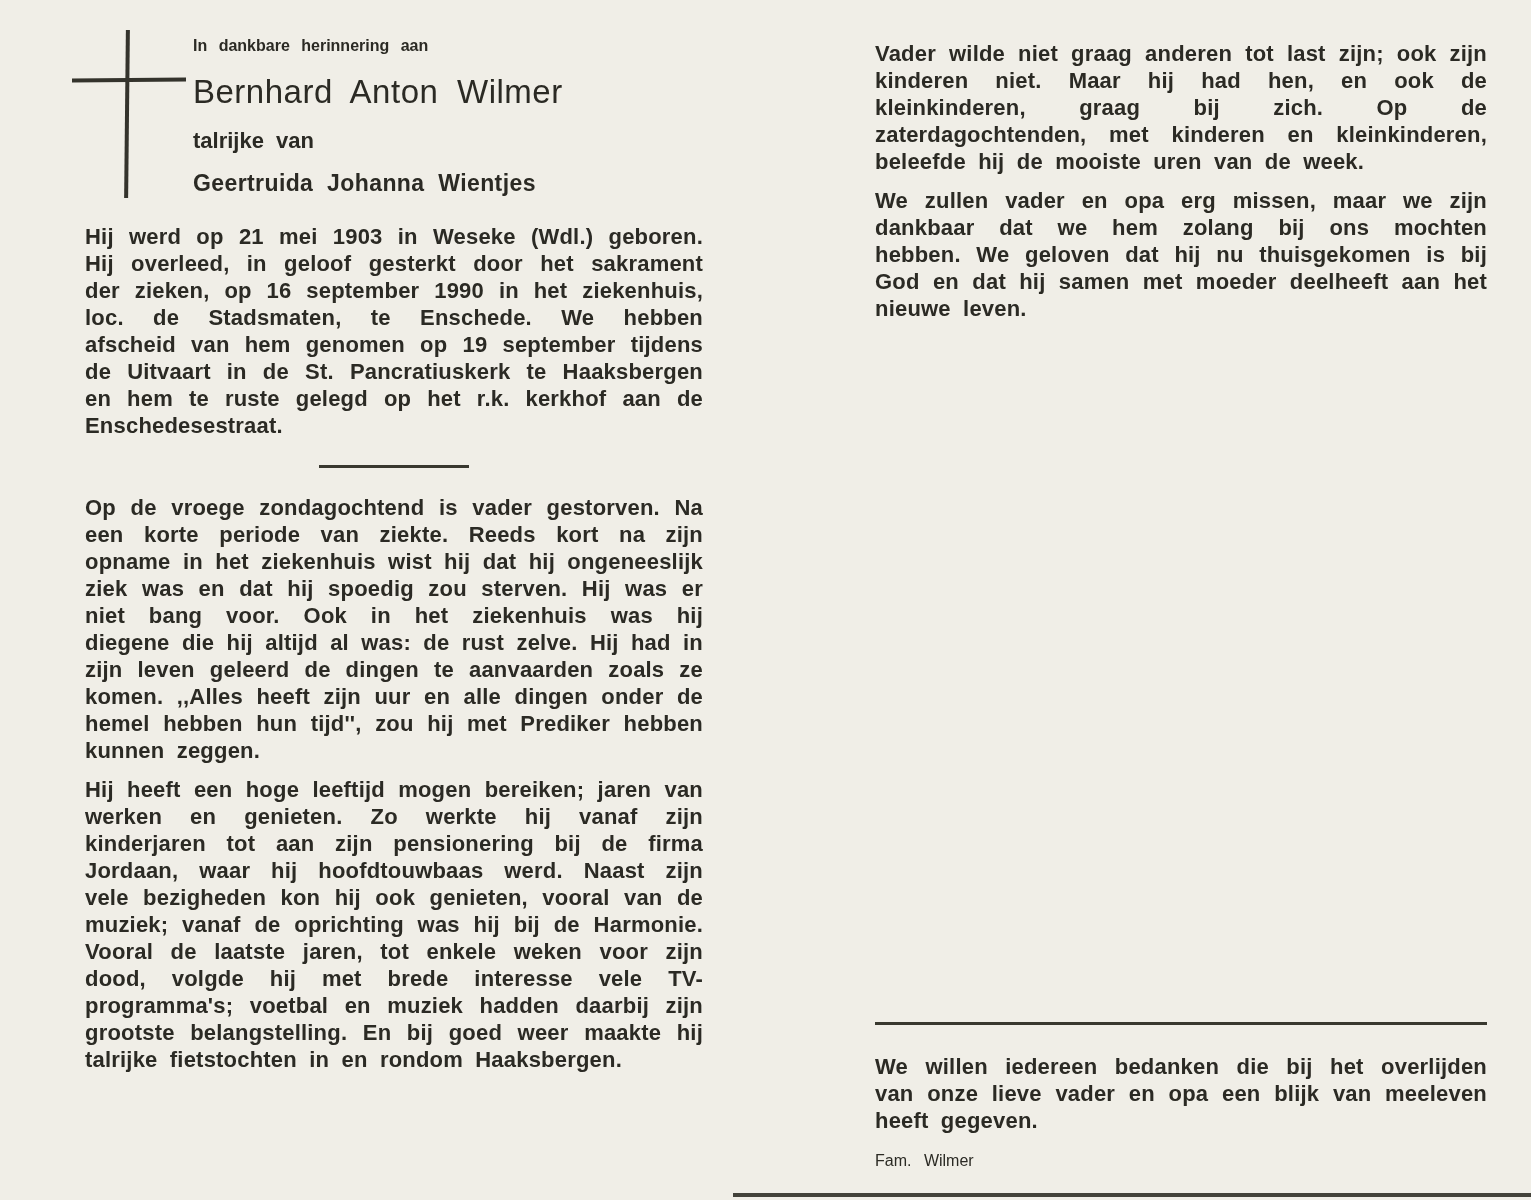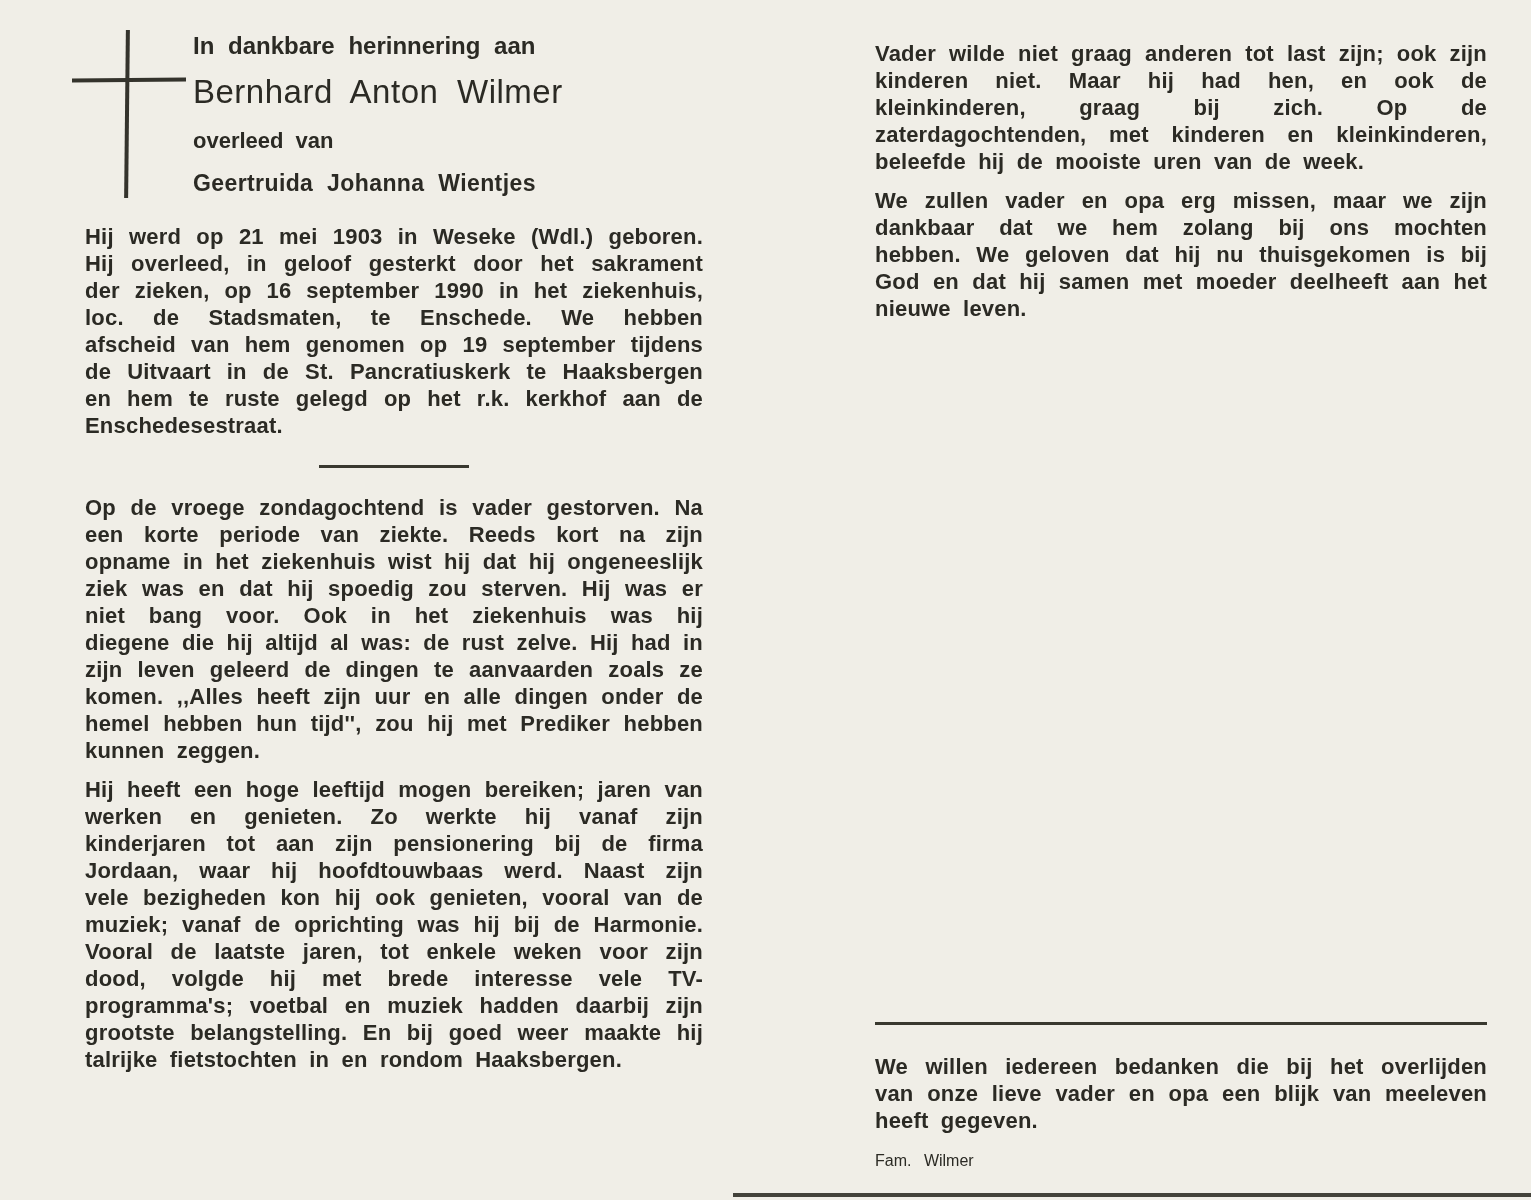--- a/index.html
+++ b/index.html
@@ -51,21 +51,21 @@
     top: 25px;
   }
   .col.left  { left: 85px;  width: 618px; }
   .col.right { left: 875px; width: 612px; top: 40px; }
 
   .header {
     margin-left: 108px;
     margin-bottom: 26px;
   }
   .intro {
-    font-size: 24px;
+    font-size: 16px;
     line-height: 30px;
     font-weight: bold;
     word-spacing: 7px;
     margin: 6px 0 12px 0;
   }
   .name {
     font-size: 33px;
     line-height: 38px;
     font-weight: normal;
     word-spacing: 9px;
@@ -143,21 +143,21 @@
 
   <div class="cross">
     <div class="v"></div>
     <div class="h"></div>
   </div>
 
   <div class="col left">
     <div class="header">
       <p class="intro">In dankbare herinnering aan</p>
       <h1 class="name">Bernhard Anton Wilmer</h1>
-      <p class="relation">overleed van</p>
+      <p class="relation">talrijke van</p>
       <p class="spouse">Geertruida Johanna Wientjes</p>
     </div>
 
     <p class="body">Hij werd op 21 mei 1903 in Weseke (Wdl.) geboren. Hij overleed, in geloof gesterkt door het sakrament der zieken, op 16 september 1990 in het ziekenhuis, loc. de Stadsmaten, te Enschede. We hebben afscheid van hem genomen op 19 september tijdens de Uitvaart in de St. Pancratiuskerk te Haaksbergen en hem te ruste gelegd op het r.k. kerkhof aan de Enschedesestraat.</p>
 
     <div class="divider-short"></div>
 
     <p class="body">Op de vroege zondagochtend is vader gestorven. Na een korte periode van ziekte. Reeds kort na zijn opname in het ziekenhuis wist hij dat hij ongeneeslijk ziek was en dat hij spoedig zou sterven. Hij was er niet bang voor. Ook in het ziekenhuis was hij diegene die hij altijd al was: de rust zelve. Hij had in zijn leven geleerd de dingen te aanvaarden zoals ze komen. ,,Alles heeft zijn uur en alle dingen onder de hemel hebben hun tijd'', zou hij met Prediker hebben kunnen zeggen.</p>
     <p class="body">Hij heeft een hoge leeftijd mogen bereiken; jaren van werken en genieten. Zo werkte hij vanaf zijn kinderjaren tot aan zijn pensionering bij de firma Jordaan, waar hij hoofdtouwbaas werd. Naast zijn vele bezigheden kon hij ook genieten, vooral van de muziek; vanaf de oprichting was hij bij de Harmonie. Vooral de laatste jaren, tot enkele weken voor zijn dood, volgde hij met brede interesse vele TV-programma's; voetbal en muziek hadden daarbij zijn grootste belangstelling. En bij goed weer maakte hij talrijke fietstochten in en rondom Haaksbergen.</p>
   </div>

